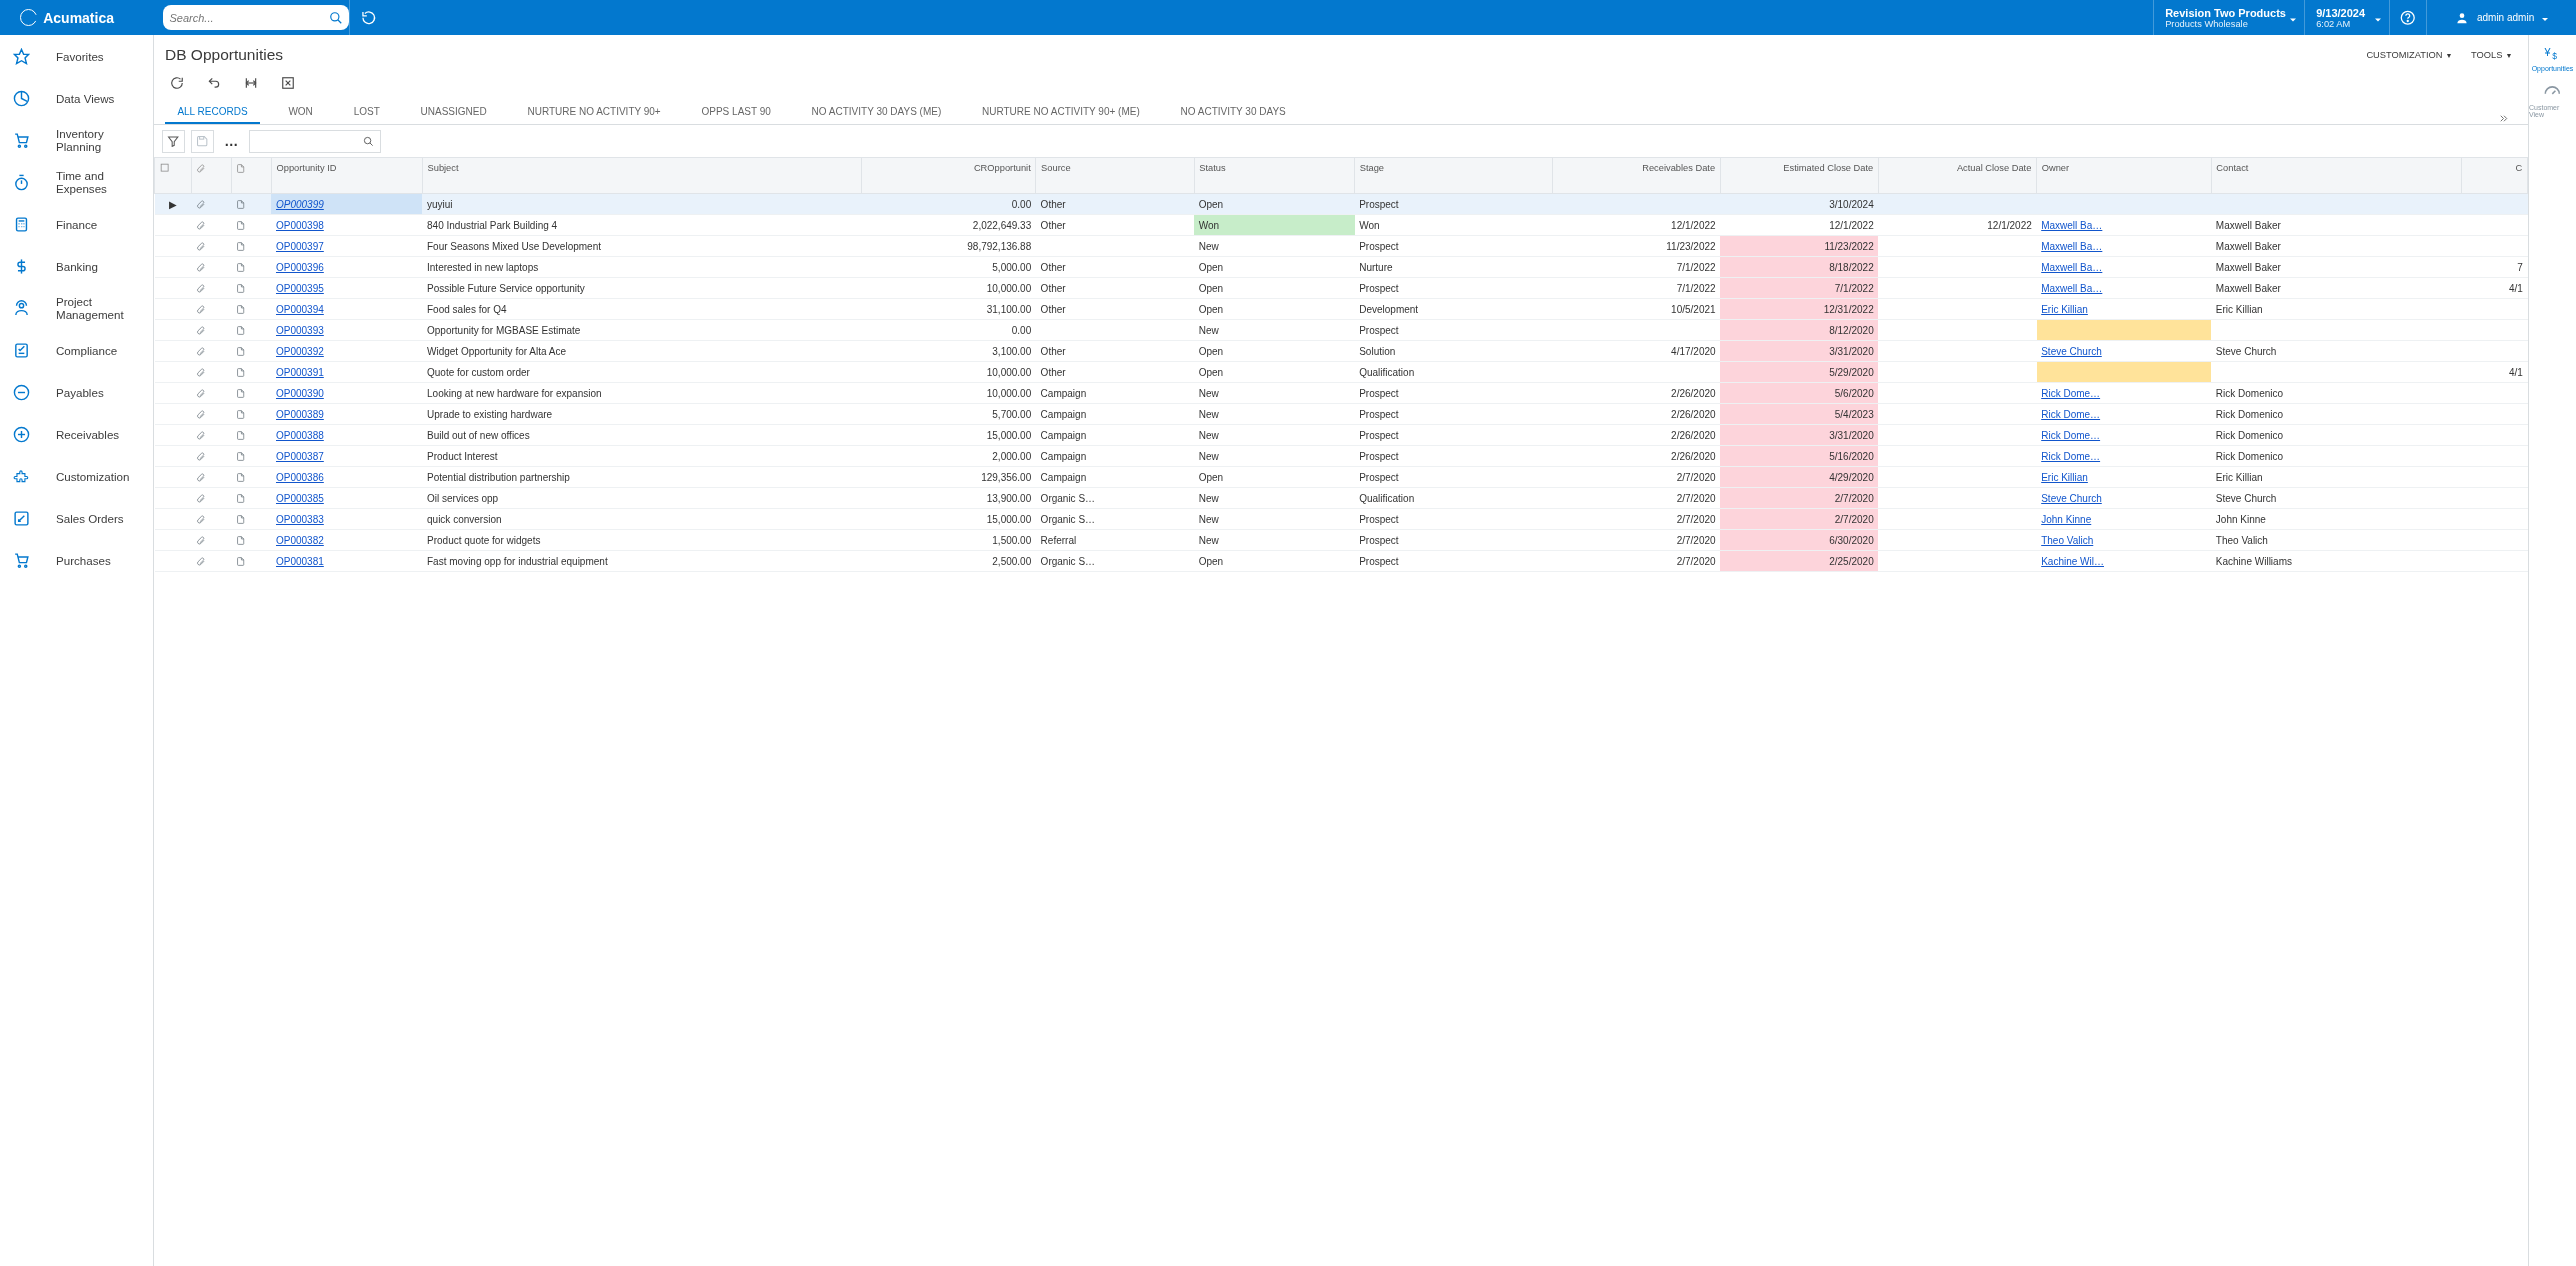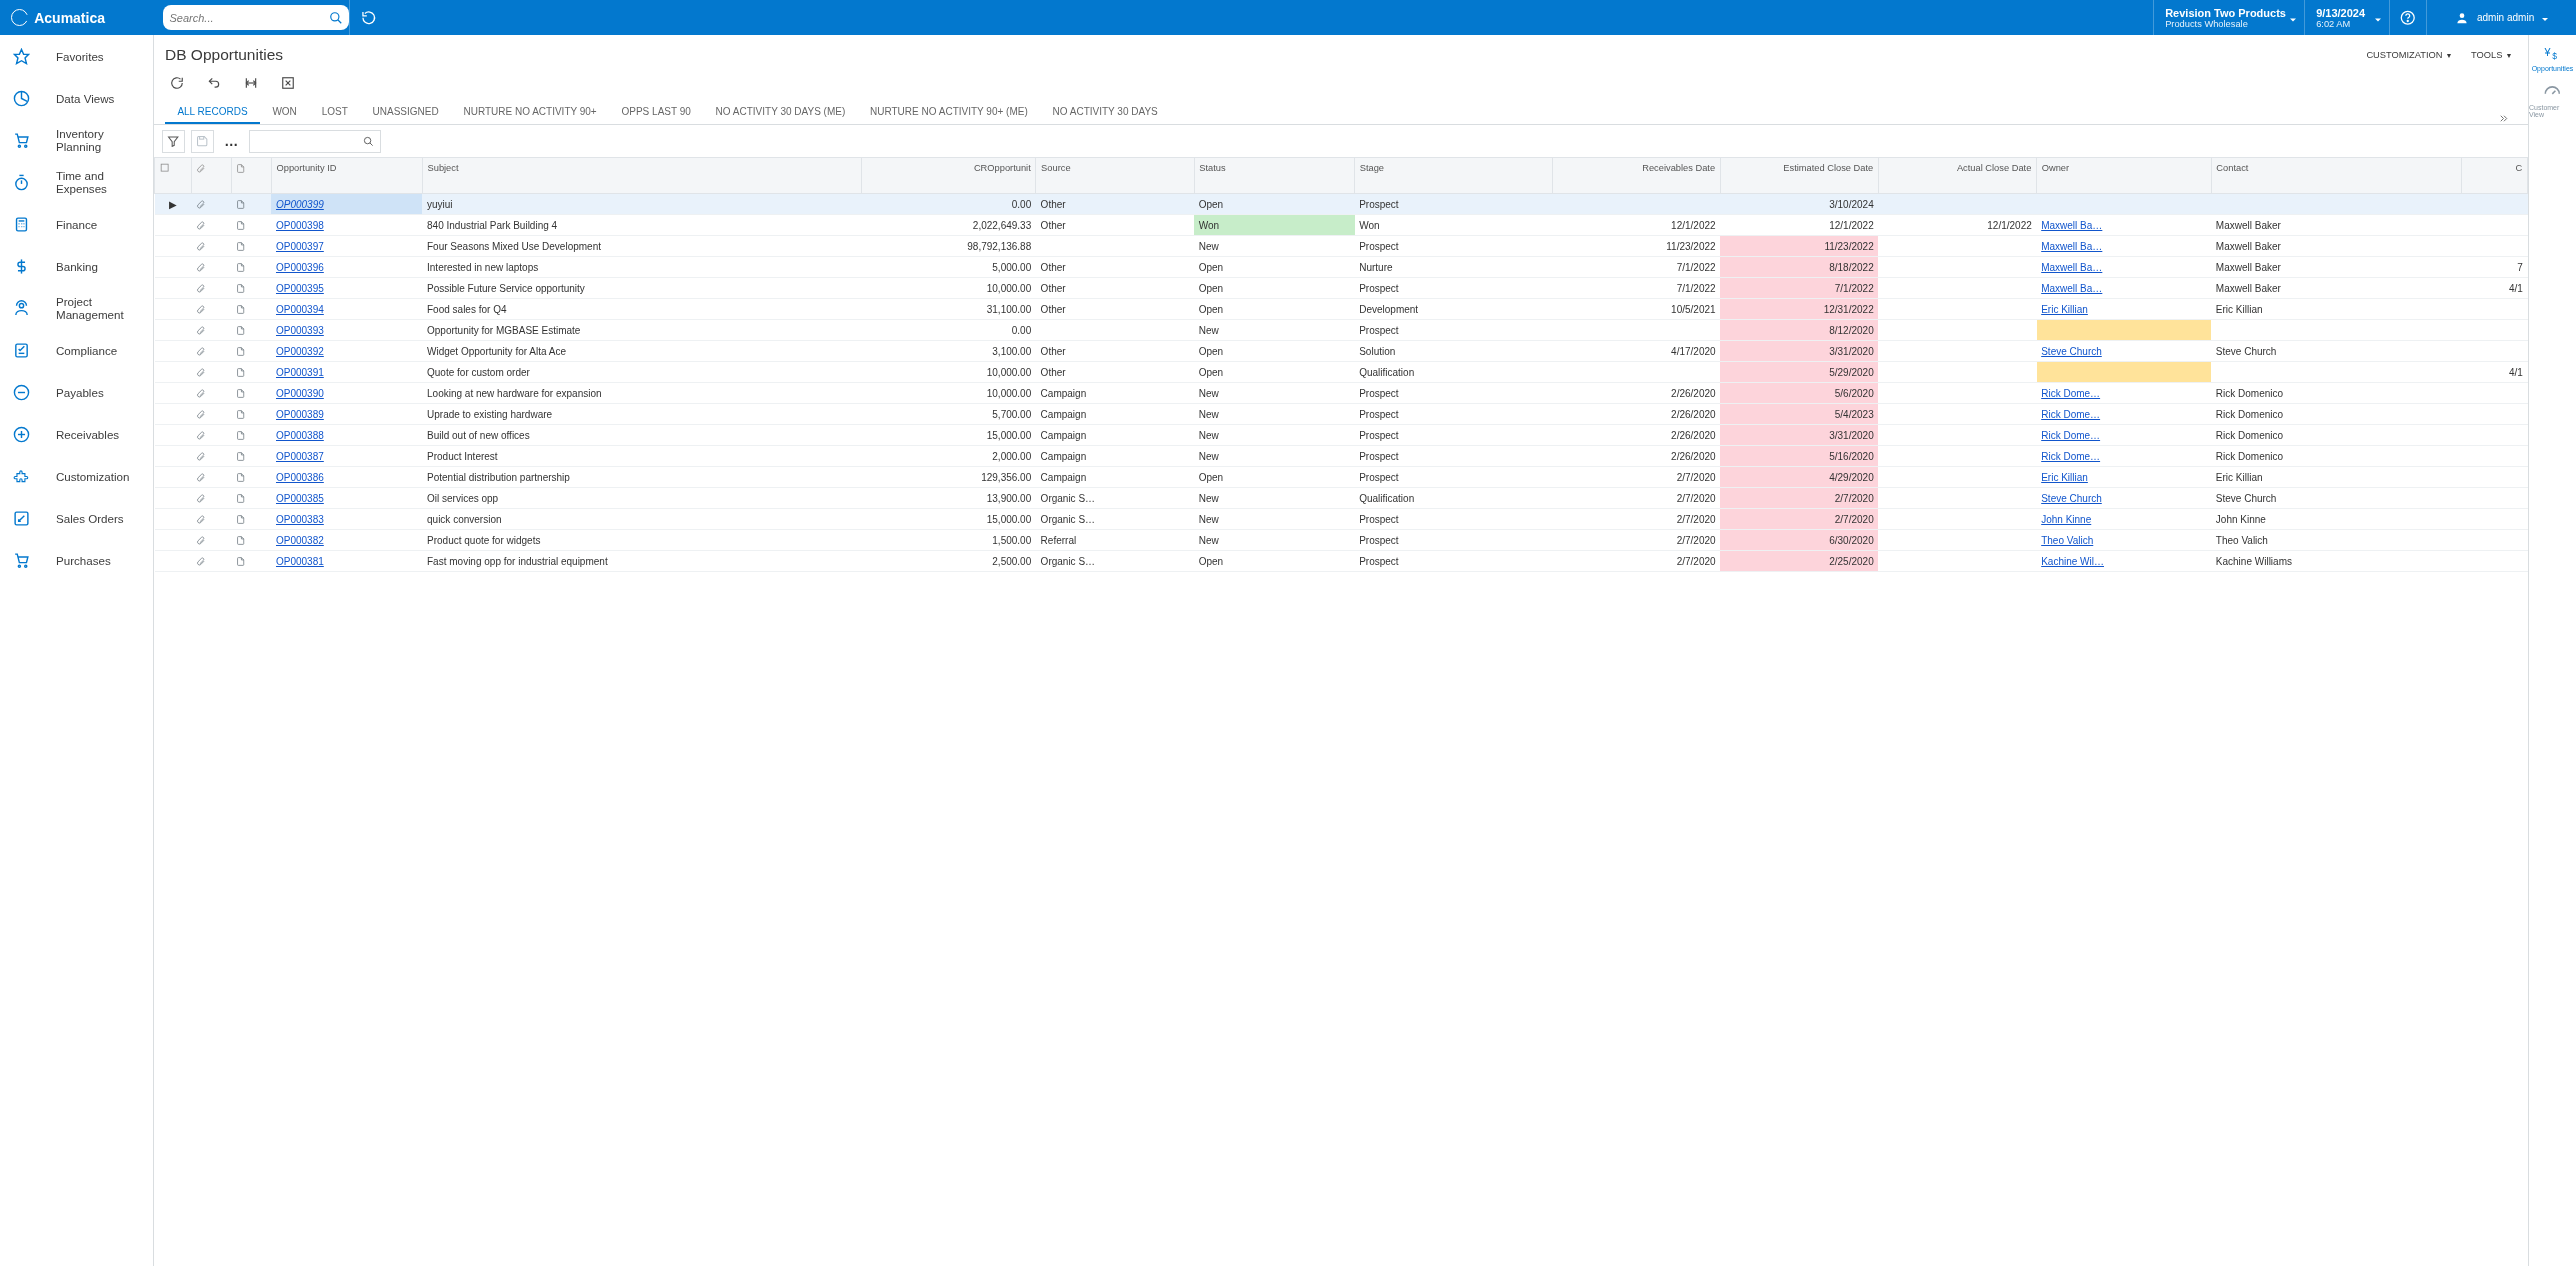--- a/index.html
+++ b/index.html
@@ -1,21 +1,21 @@
 <!DOCTYPE html>
 <html><head>
 <meta charset="utf-8">
 <style>
   * { box-sizing: border-box; margin: 0; padding: 0; }
   html, body { height: 100%; font-family: Arial, Helvetica, sans-serif; font-size: 10px; color: #333; }
   body { display: flex; flex-direction: column; overflow: hidden; }
 
   
   .topbar { display: flex; align-items: stretch; background: #0378ce; color: #fff; height: 35px; }
-  .logo-cell { width: 154px; display: flex; align-items: center; gap: 6.2px; padding-left: 11px; font-size: 14px; font-weight: 600; }
+  .logo-cell { width: 154px; display: flex; align-items: center; gap: 6.2px; padding-left: 20px; font-size: 14px; font-weight: 600; }
   .logo-icon { width: 17px; height: 17px; border: 1.9px solid #fff; border-radius: 50%; position: relative; }
   .logo-icon::after { content: ""; position: absolute; right: -0.8px; top: 50%; width: 6.2px; height: 6.2px; background: #0378ce; transform: translateY(-50%); }
   .search-cell { flex: 0 0 194px; display: flex; align-items: center; padding: 4.7px 0 4.7px 9.3px; }
   .search-box { background: #fff; border-radius: 8px; width: 186px; height: 25px; display: flex; align-items: center; padding: 0 6.2px; }
   .search-box input { border: none; outline: none; flex: 1; font-style: italic; color: #555; font-size: 11px; }
   .top-btn { width: 37px; display: flex; align-items: center; justify-content: center; border-left: 0.8px solid rgba(255,255,255,0.25); cursor: pointer; }
   .top-spacer { flex: 1; }
   .org-cell, .date-cell { border-left: 0.8px solid rgba(255,255,255,0.25); padding: 3.9px 11px; display: flex; flex-direction: column; justify-content: center; min-width: 93px; position: relative; cursor: pointer; }
   .org-cell .line1, .date-cell .line1 { font-size: 11px; font-weight: 600; }
   .org-cell .line2, .date-cell .line2 { font-size: 9.3px; opacity: 0.9; }
@@ -35,21 +35,21 @@
   .rail-item.muted { color: #8a97a2; }
 
   .page-header { display: flex; align-items: center; justify-content: space-between; padding: 11px 15.5px 3.1px 11px; }
   .page-title { font-size: 15.5px; color: #3a3a3a; }
   .page-actions { display: flex; gap: 18.6px; font-size: 9.3px; color: #3a3a3a; }
   .page-actions span { cursor: pointer; display: flex; align-items: center; gap: 3.1px; }
 
   .toolbar { display: flex; gap: 20px; padding: 7.8px 11px 6.2px 14px; }
   .tool-btn { width: 17px; height: 17px; display: flex; align-items: center; justify-content: center; cursor: pointer; color: #4b4b4b; }
 
-  .tabs { display: flex; gap: 0; border-bottom: 0.8px solid #d9dde0; padding: 0 11px; overflow: hidden; align-items: flex-end; }
+  .tabs { display: flex; gap: 16px; border-bottom: 0.8px solid #d9dde0; padding: 0 11px; overflow: hidden; align-items: flex-end; }
   .tab { padding: 7.8px 12.4px 7px; font-size: 10px; color: #666; cursor: pointer; white-space: nowrap; }
   .tab.active { color: #0378ce; border-bottom: 2.3px solid #0378ce; font-weight: 400; padding-bottom: 4.7px; }
   .tabs-more { margin-left: auto; padding: 0 7.8px; color: #666; cursor: pointer; }
 
   .filterrow { display: flex; align-items: center; padding: 4.7px 7.8px; gap: 6.2px; }
   .filter-drop { flex: 1; border: 0.8px dashed #bfc7ce; background: #fafbfc; height: 23px; display: flex; align-items: center; padding: 0 7.8px; color: #888; font-style: italic; font-size: 10px; }
   .filter-icon { width: 23px; height: 23px; border: 0.8px solid #d9dde0; display: flex; align-items: center; justify-content: center; cursor: pointer; color: #555; }
   .filter-icon.disabled { color: #bbc3ca; }
   .filter-dots { width: 23px; display: flex; align-items: center; justify-content: center; font-weight: bold; font-size: 14px; cursor: pointer; letter-spacing: 0.8px; }
   .quick-search { width: 132px; height: 23px; border: 0.8px solid #d9dde0; display: flex; align-items: center; padding: 0 6.2px; justify-content: flex-end; }

